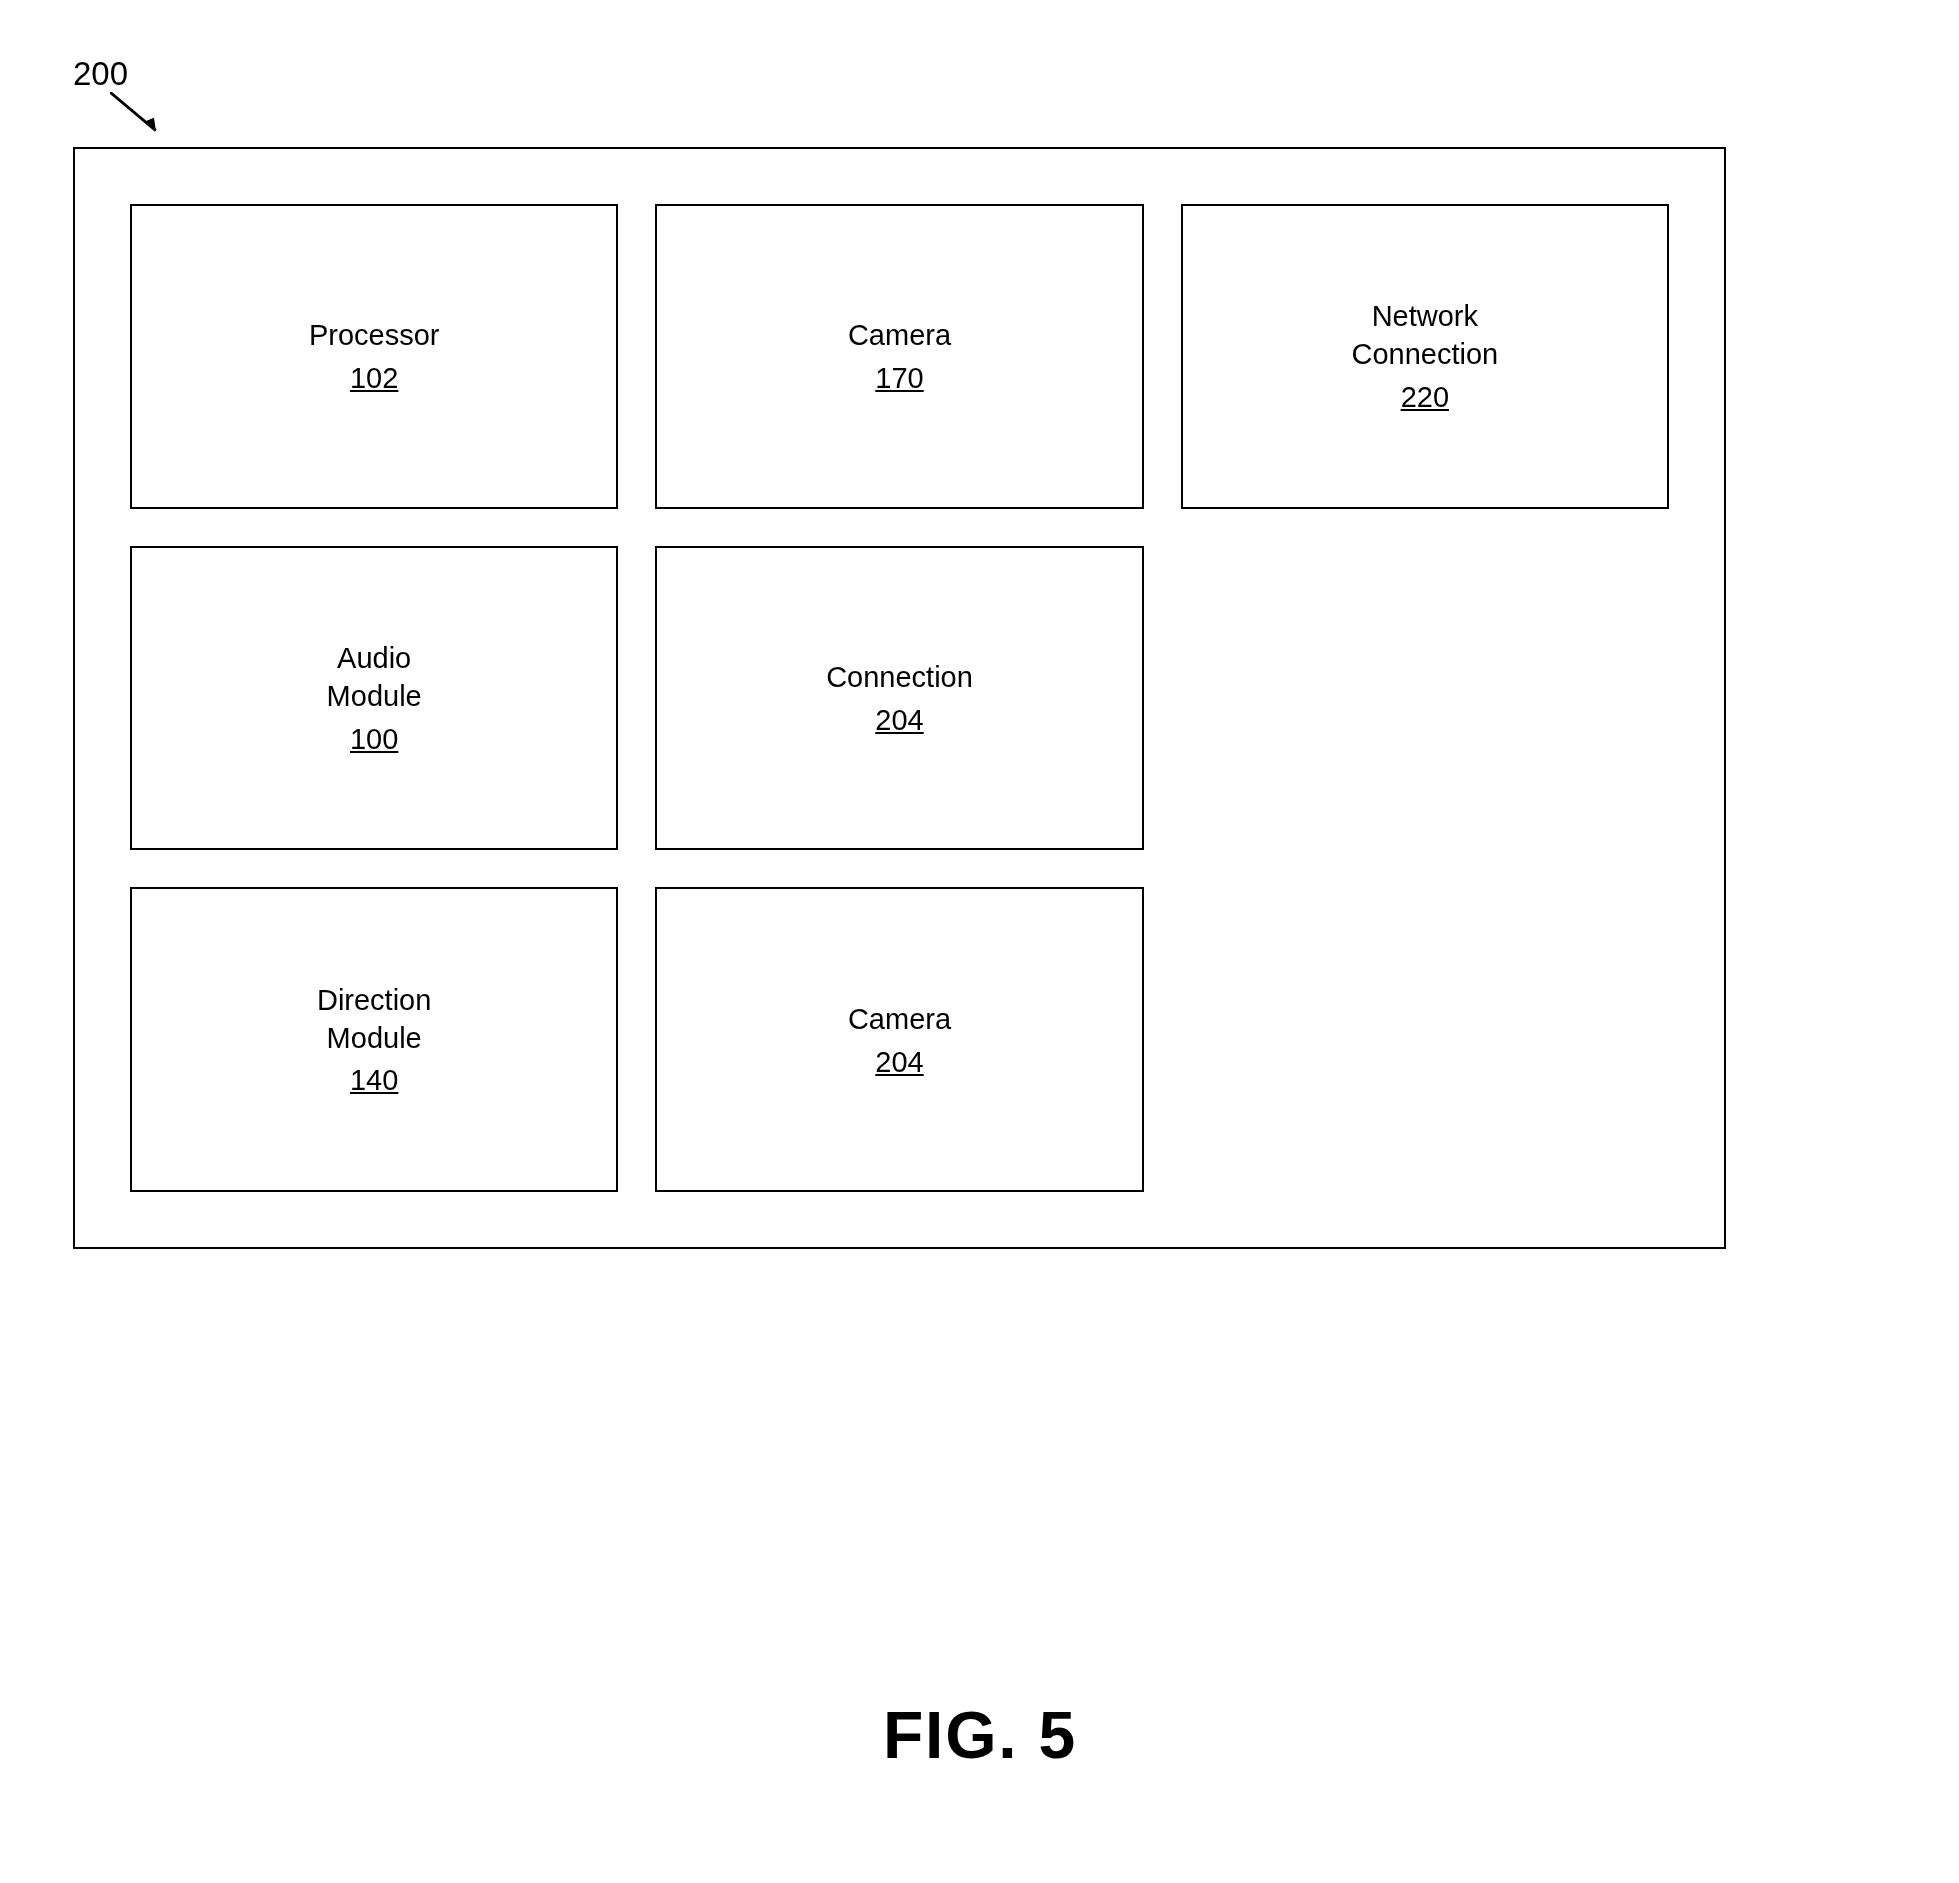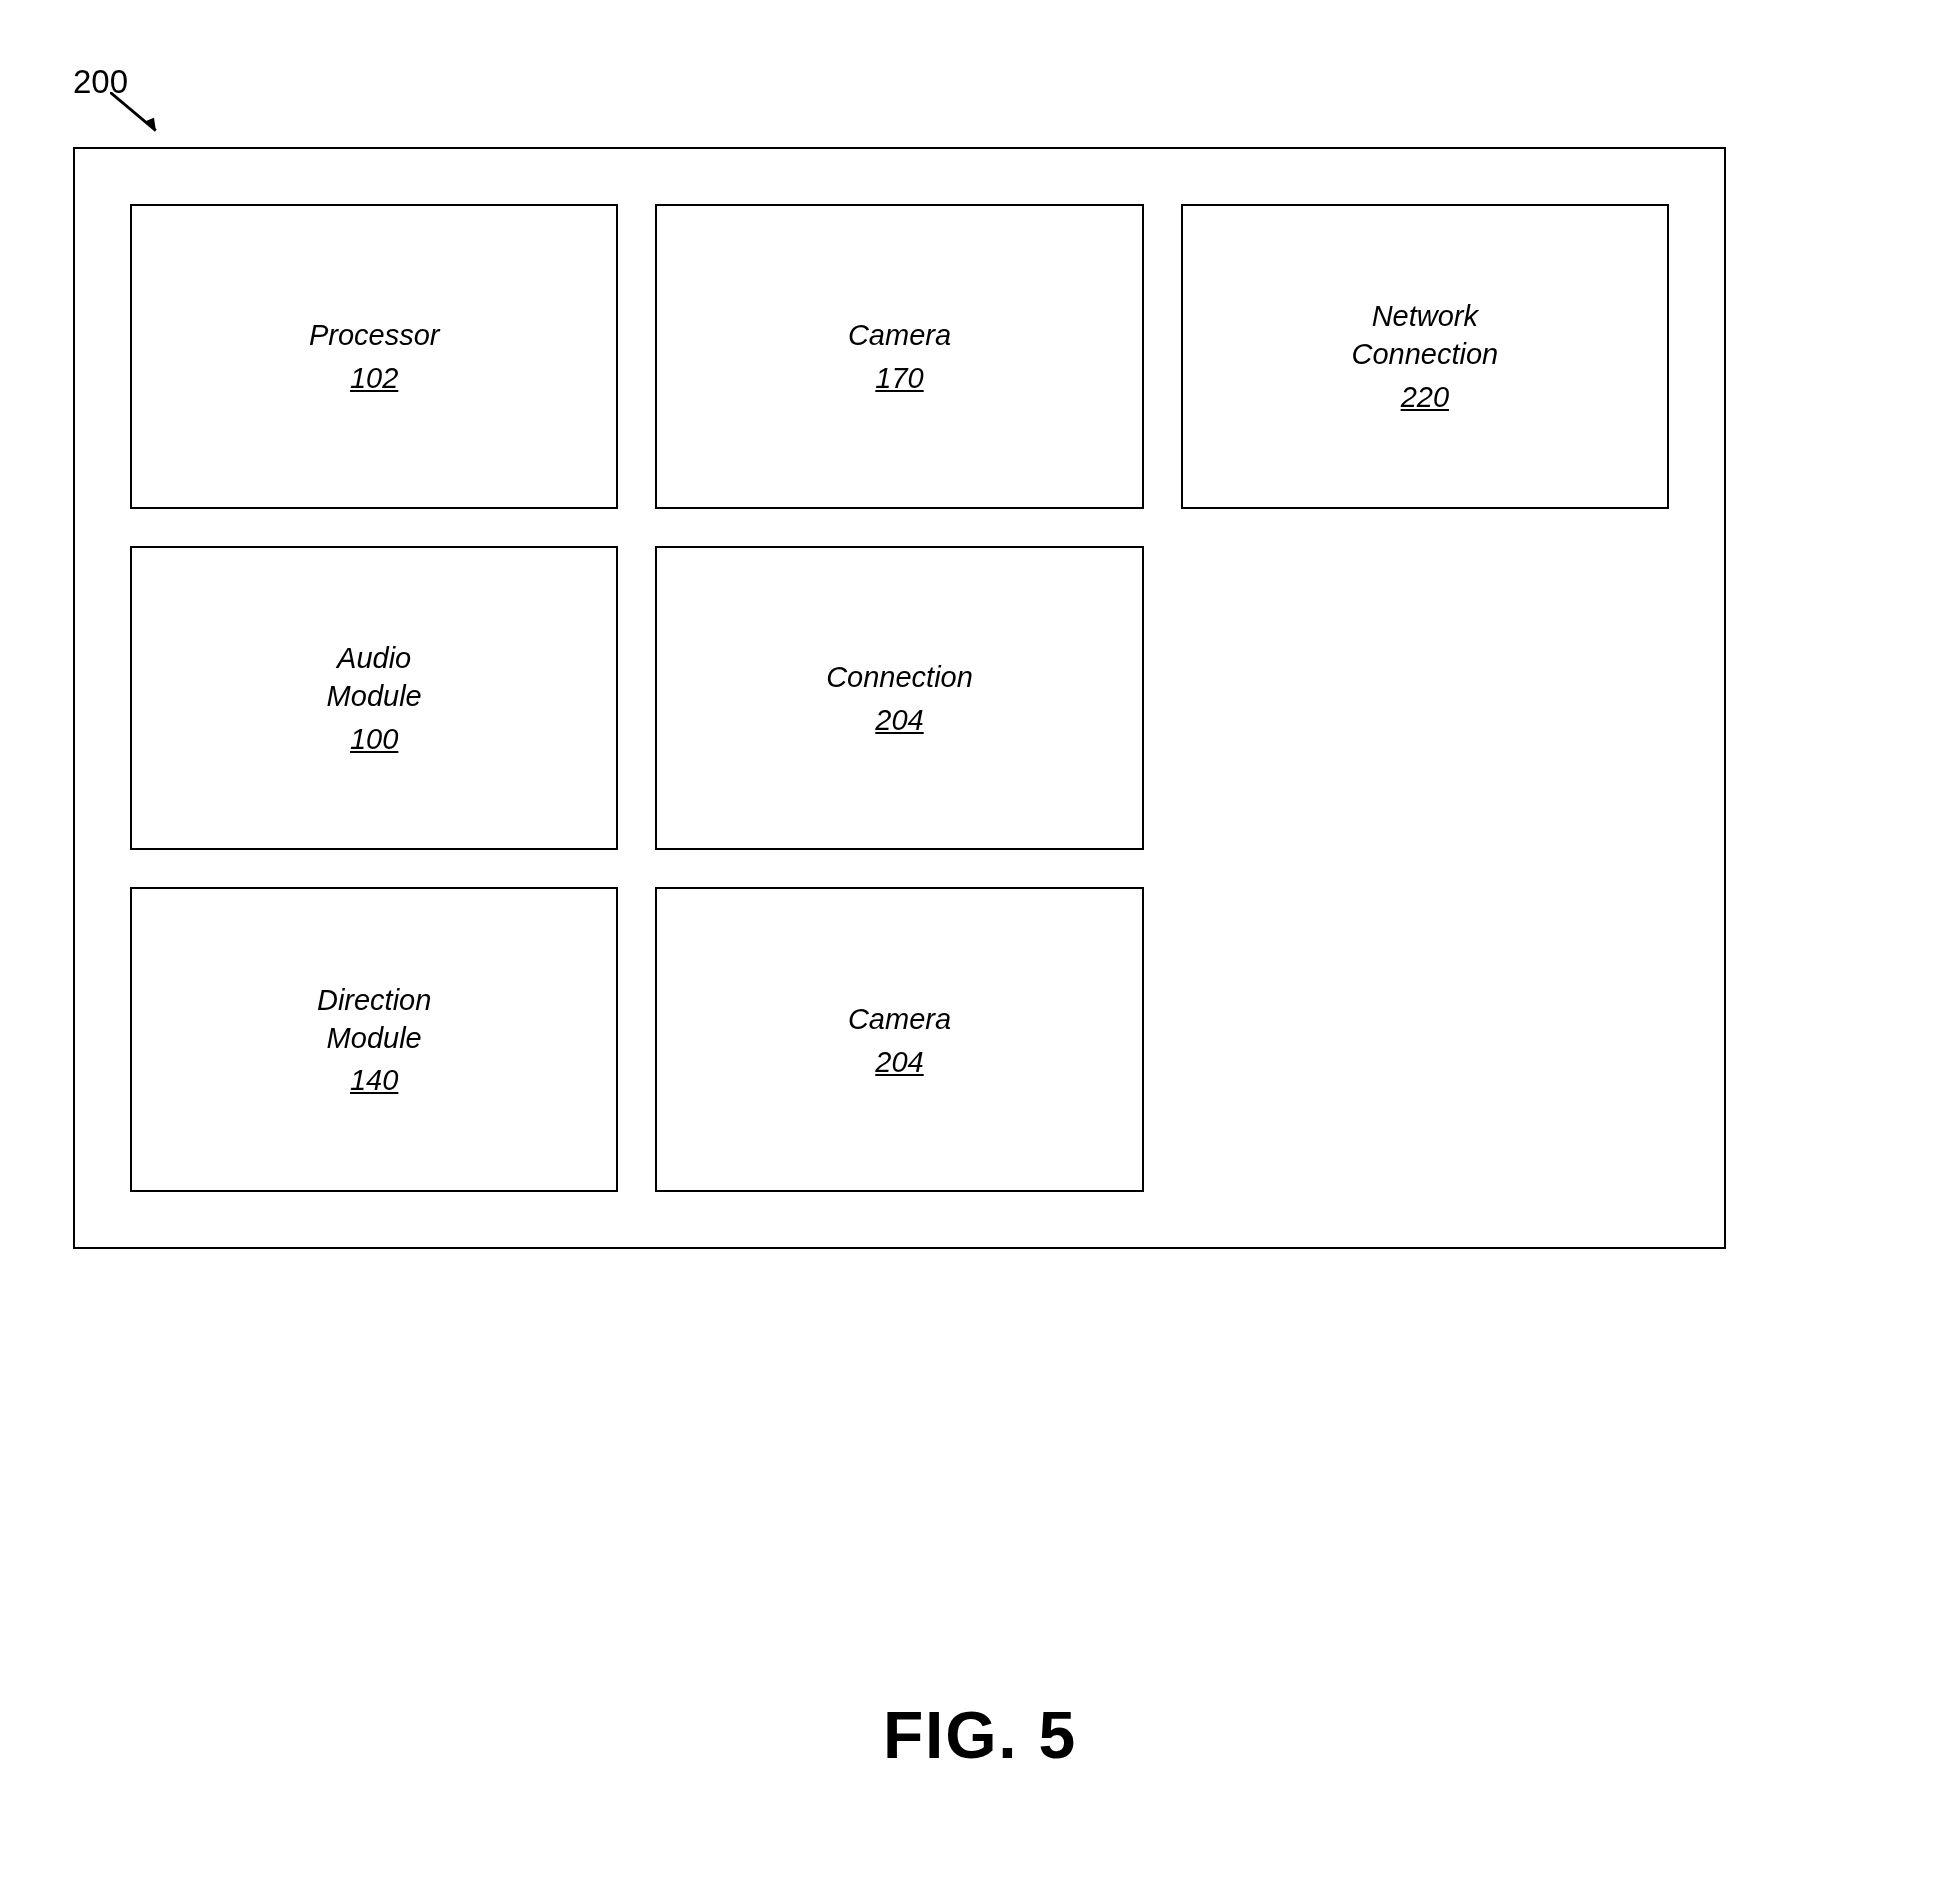--- a/index.html
+++ b/index.html
@@ -17,40 +17,38 @@
       overflow: hidden;
     }
 
     .diagram-label {
       position: absolute;
       top: 55px;
       left: 73px;
       font-size: 33px;
       font-weight: normal;
       color: #000;
-      margin-top: 8px;
     }
 
     .arrow {
       position: absolute;
       top: 92px;
       left: 110px;
       width: 55px;
       height: 46px;
     }
 
     .outer-box {
       position: absolute;
       top: 147px;
       left: 73px;
       width: 1653px;
       height: 1102px;
       border: 2.8px solid #000;
       background: #fff;
-      font-style: italic;
     }
 
     .grid {
       display: grid;
       grid-template-columns: repeat(3, 1fr);
       grid-template-rows: repeat(3, 1fr);
       gap: 37px;
       padding: 55px;
       height: 100%;
     }

